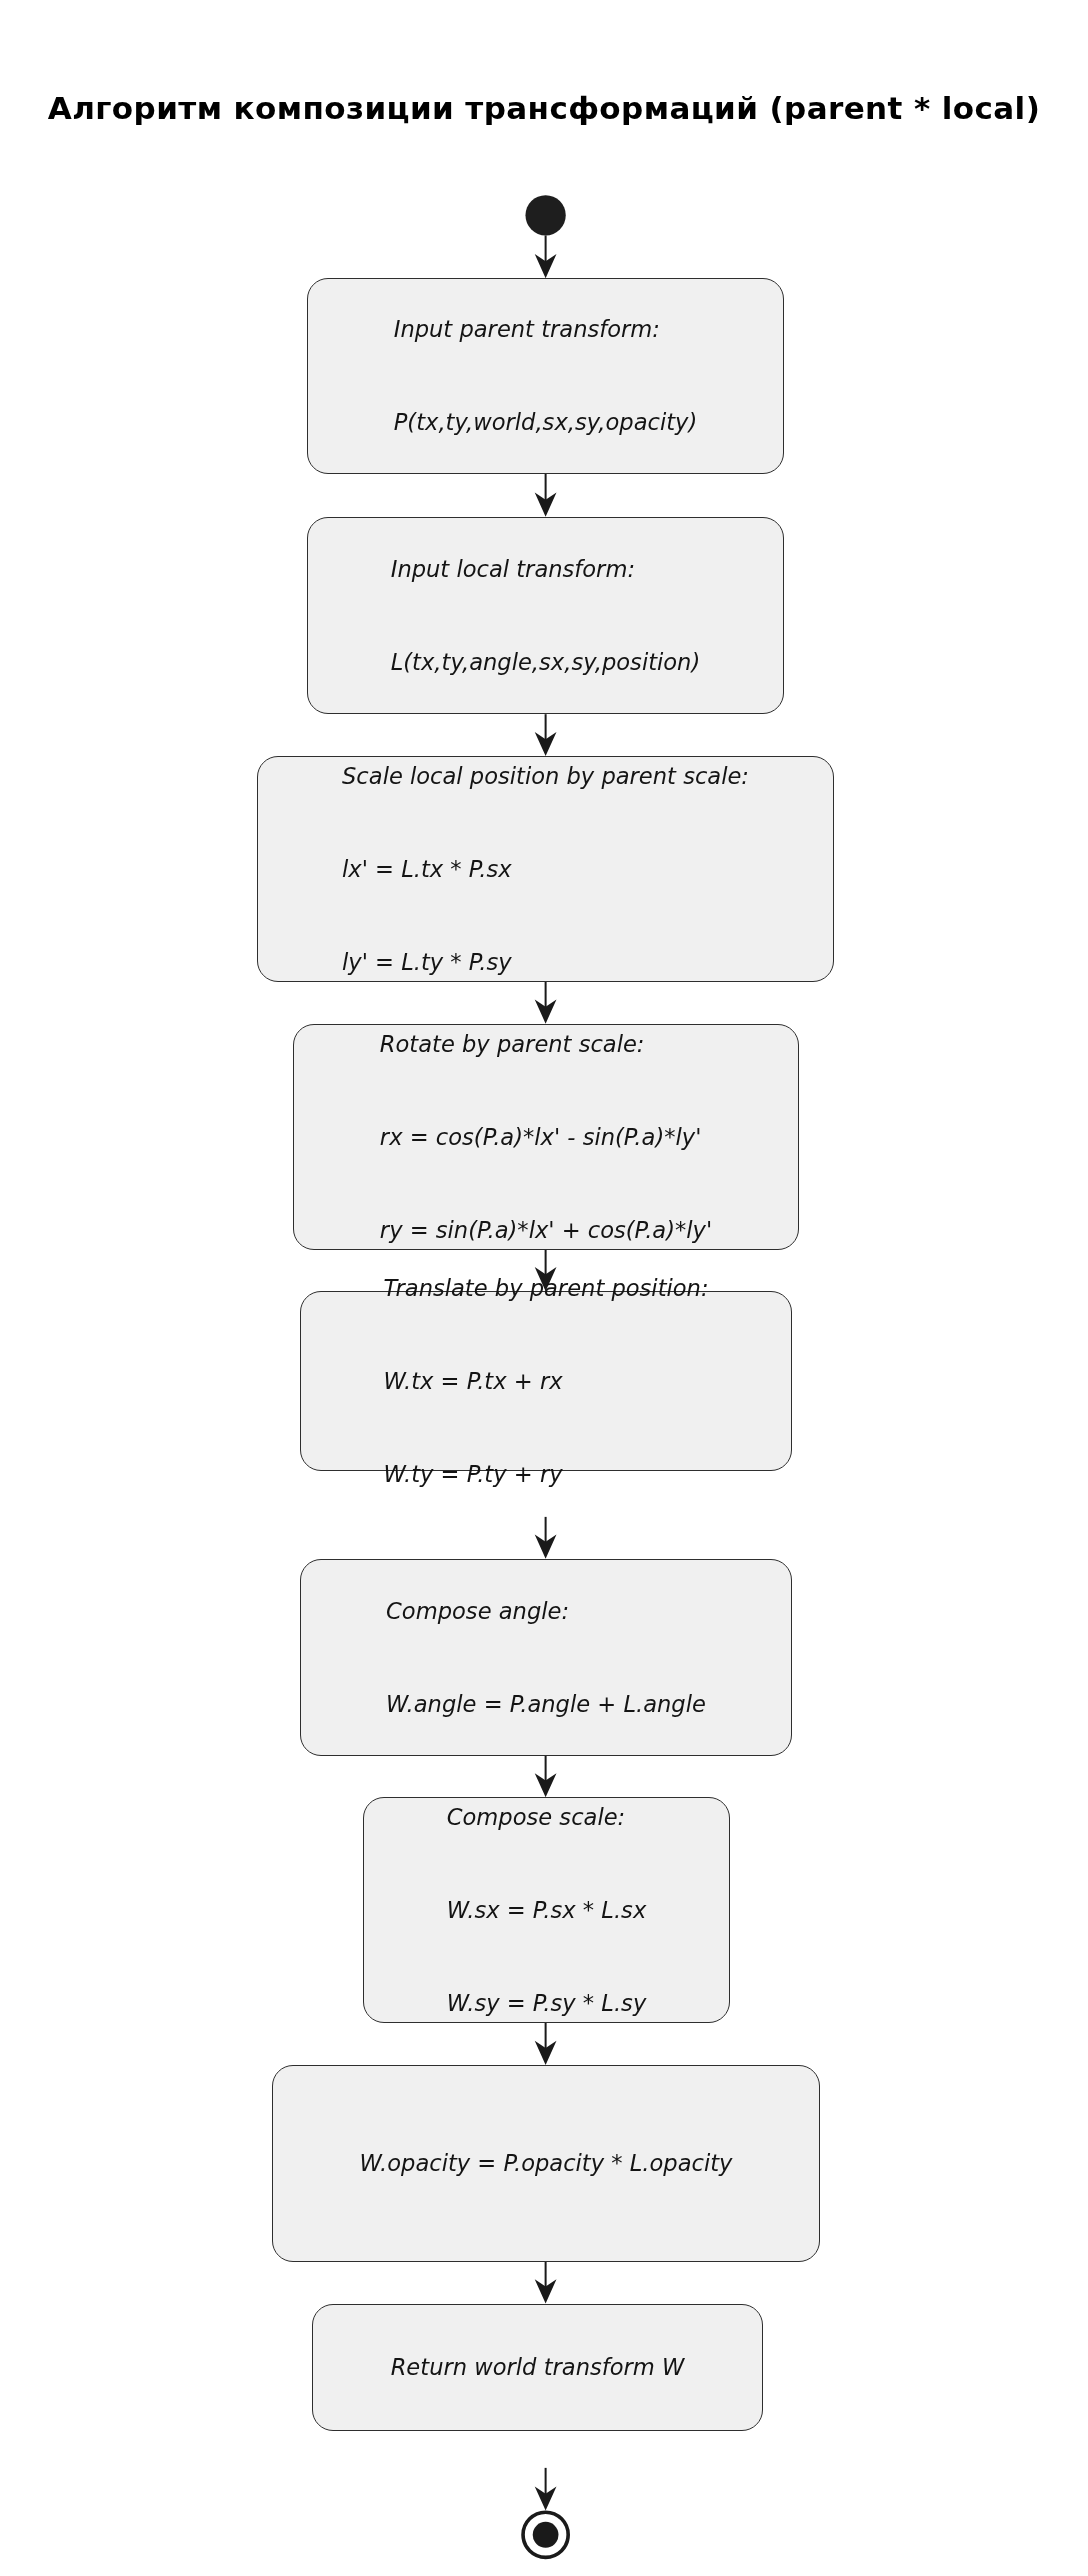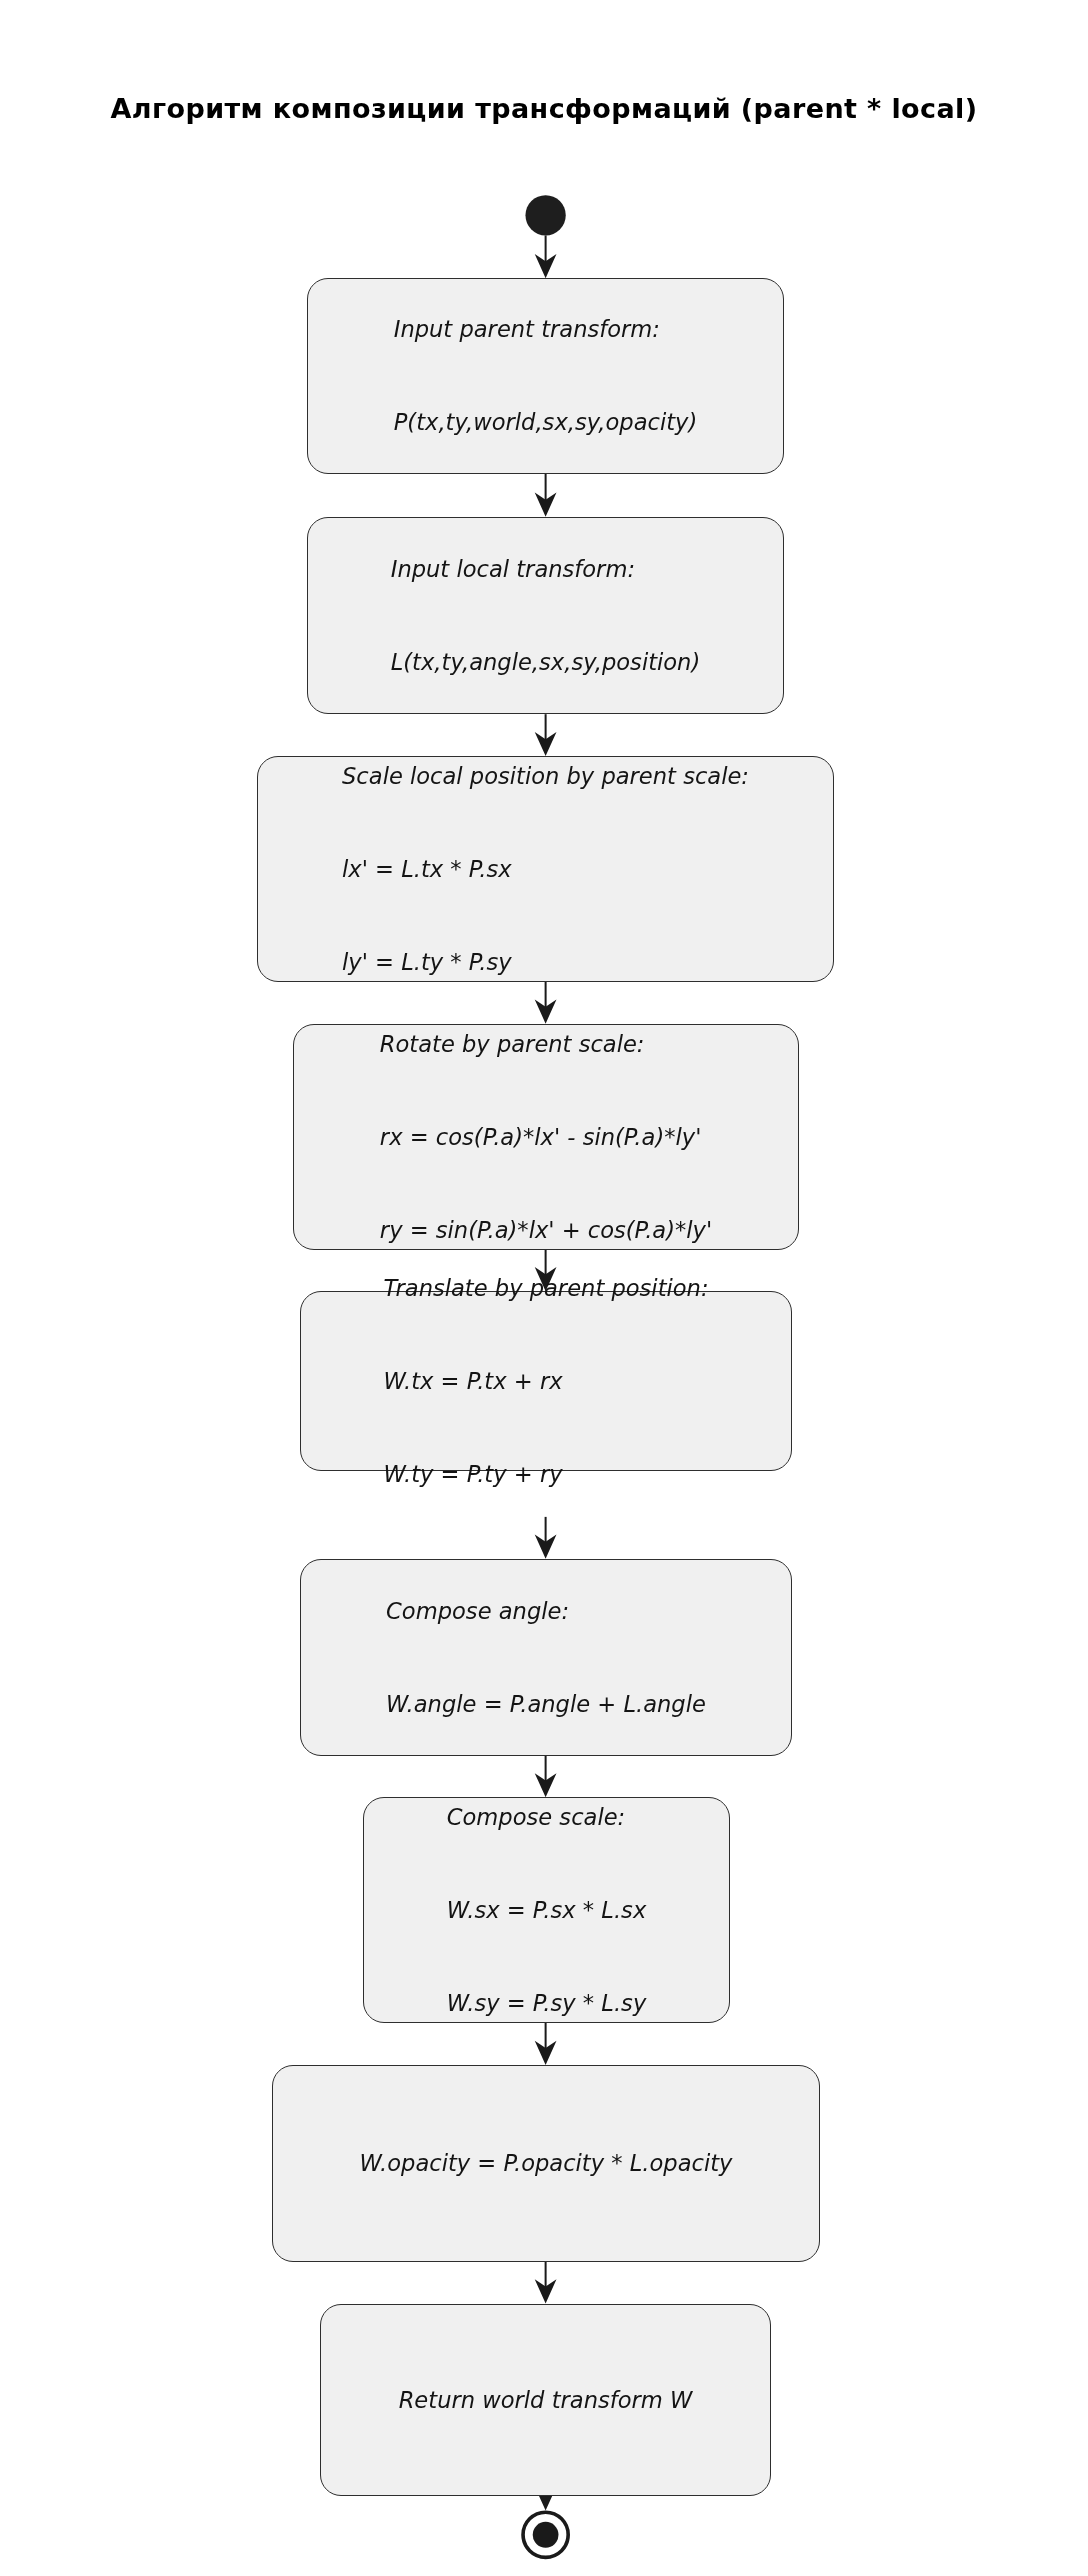--- a/index.html
+++ b/index.html
@@ -14,21 +14,21 @@
     background: #ffffff;
     font-family: "DejaVu Sans", "Liberation Sans", sans-serif;
     overflow: hidden;
   }
   .diagram-title {
     position: absolute;
     top: 90px;
     left: 0;
     width: 1088px;
     text-align: center;
-    font-size: 27px;
+    font-size: 31px;
     line-height: 37px;
     font-weight: bold;
     color: #000000;
     letter-spacing: 0.4px;
   }
   .svg-layer {
     position: absolute;
     top: 0;
     left: 0;
     width: 1088px;
@@ -165,20 +165,20 @@
       <div>W.sy = P.sy * L.sy</div>
     </div>
   </div>
 
   <div class="node" style="left:272px; top:2065px; width:548px; height:197px;">
     <div class="node-text">
       <div>W.opacity = P.opacity * L.opacity</div>
     </div>
   </div>
 
-  <div class="node" style="left:320px; top:2304px; width:451px; height:192px;">
+  <div class="node" style="left:312px; top:2304px; width:451px; height:127px;">
     <div class="node-text">
       <div>Return world transform W</div>
     </div>
   </div>
 
 </div>
 
 
 </body></html>

